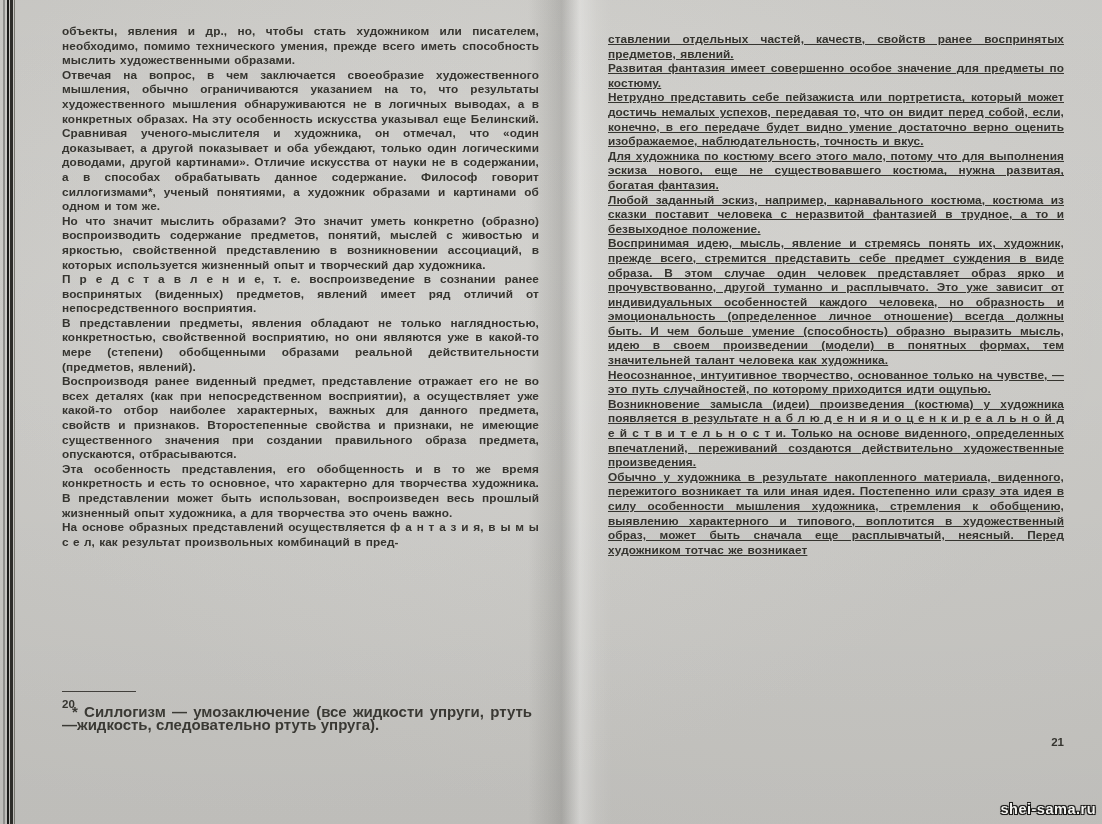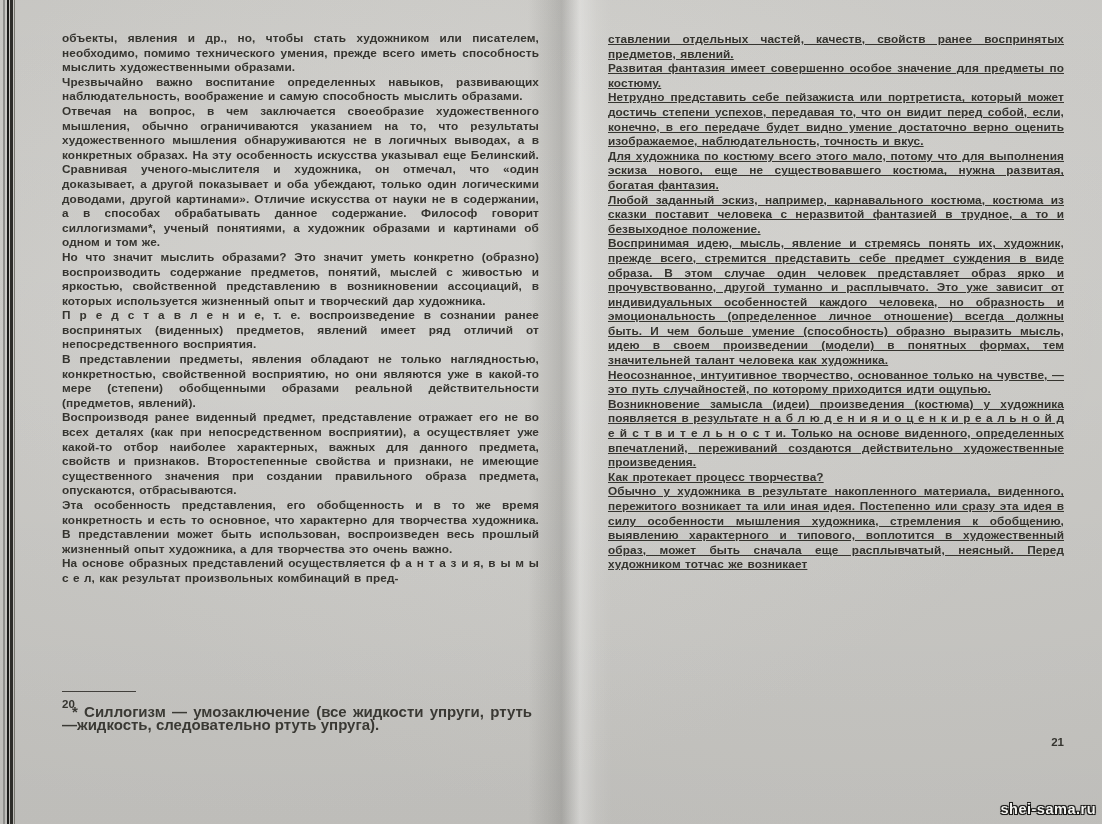--- a/index.html
+++ b/index.html
@@ -32,21 +32,21 @@
     position: absolute;
     font-weight: 700;
     color: #35342f;
     font-size: 11.8px;
     line-height: 14.6px;
     letter-spacing: 0.1px;
     word-spacing: 0.9px;
     overflow: hidden;
   }
   .page-text p { margin: 0; text-align: justify; }
-  .left-text  { left: 62px;  top: 31px; width: 477px; height: 650px; }
+  .left-text  { left: 62px;  top: 24px; width: 477px; height: 650px; }
   .right-text { left: 608px; top: 32px; width: 456px; height: 692px; text-decoration: underline; }
   .footnote-rule {
     position: absolute; left: 62px; top: 691px; width: 74px;
     border-top: 1.6px solid #413f3b;
   }
   .footnote {
     position: absolute; left: 62px; top: 705px; width: 470px;
     font-size: 15px; line-height: 13.2px; font-weight: 700;
     color: #3a3934; text-align: justify; text-indent: 10px;
   }
@@ -74,44 +74,42 @@
   <div class="edge-line edge-a"></div>
   <div class="edge-line edge-b"></div>
   <div class="edge-line edge-c"></div>
   <div class="edge-line edge-d"></div>
 
   <div class="gutter-shadow"></div>
 
   <div>
     <div class="page-text left-text">
         <p>объекты, явления и др., но, чтобы стать художником или писателем, необходимо, помимо технического умения, прежде всего иметь способность мыслить художественными образами.</p>
-        <p>Чрезвычайно важно воспитание определенных навыков, развивающих наблюдательность, воображение и самую способность мыслить образами.</p>
         <p>Отвечая на вопрос, в чем заключается своеобразие художественного мышления, обычно ограничиваются указанием на то, что результаты художественного мышления обнаруживаются не в логичных выводах, а в конкретных образах. На эту особенность искусства указывал еще Белинский. Сравнивая ученого-мыслителя и художника, он отмечал, что «один доказывает, а другой показывает и оба убеждают, только один логическими доводами, другой картинами». Отличие искусства от науки не в содержании, а в способах обрабатывать данное содержание. Философ говорит силлогизмами*, ученый понятиями, а художник образами и картинами об одном и том же.</p>
         <p>Но что значит мыслить образами? Это значит уметь конкретно (образно) воспроизводить содержание предметов, понятий, мыслей с живостью и яркостью, свойственной представлению в возникновении ассоциаций, в которых используется жизненный опыт и творческий дар художника.</p>
         <p>П р е д с т а в л е н и е, т. е. воспроизведение в сознании ранее воспринятых (виденных) предметов, явлений имеет ряд отличий от непосредственного восприятия.</p>
         <p>В представлении предметы, явления обладают не только наглядностью, конкретностью, свойственной восприятию, но они являются уже в какой-то мере (степени) обобщенными образами реальной действительности (предметов, явлений).</p>
         <p>Воспроизводя ранее виденный предмет, представление отражает его не во всех деталях (как при непосредственном восприятии), а осуществляет уже какой-то отбор наиболее характерных, важных для данного предмета, свойств и признаков. Второстепенные свойства и признаки, не имеющие существенного значения при создании правильного образа предмета, опускаются, отбрасываются.</p>
         <p>Эта особенность представления, его обобщенность и в то же время конкретность и есть то основное, что характерно для творчества художника. В представлении может быть использован, воспроизведен весь прошлый жизненный опыт художника, а для творчества это очень важно.</p>
         <p>На основе образных представлений осуществляется ф а н т а з и я, в ы м ы с е л, как результат произвольных комбинаций в пред-</p>
       </div>
     <div class="footnote-rule"></div>
     <div class="footnote">* Силлогизм — умозаключение (все жидкости упруги, ртуть—жидкость, следовательно ртуть упруга).</div>
     <div class="page-number pn-left">20</div>
   </div>
 
   <div>
     <div class="page-text right-text">
         <p>ставлении отдельных частей, качеств, свойств ранее воспринятых предметов, явлений.</p>
         <p>Развитая фантазия имеет совершенно особое значение для предметы по костюму.</p>
-        <p>Нетрудно представить себе пейзажиста или портретиста, который может достичь степени успехов, передавая то, что он видит перед собой, если, конечно, в его передаче будет видно умение достаточно верно оценить изображаемое, наблюдательность, точность и вкус.</p>
+        <p>Нетрудно представить себе пейзажиста или портретиста, который может достичь немалых успехов, передавая то, что он видит перед собой, если, конечно, в его передаче будет видно умение достаточно верно оценить изображаемое, наблюдательность, точность и вкус.</p>
         <p>Для художника по костюму всего этого мало, потому что для выполнения эскиза нового, еще не существовавшего костюма, нужна развитая, богатая фантазия.</p>
         <p>Любой заданный эскиз, например, карнавального костюма, костюма из сказки поставит человека с неразвитой фантазией в трудное, а то и безвыходное положение.</p>
         <p>Воспринимая идею, мысль, явление и стремясь понять их, художник, прежде всего, стремится представить себе предмет суждения в виде образа. В этом случае один человек представляет образ ярко и прочувствованно, другой туманно и расплывчато. Это уже зависит от индивидуальных особенностей каждого человека, но образность и эмоциональность (определенное личное отношение) всегда должны быть. И чем больше умение (способность) образно выразить мысль, идею в своем произведении (модели) в понятных формах, тем значительней талант человека как художника.</p>
         <p>Неосознанное, интуитивное творчество, основанное только на чувстве, — это путь случайностей, по которому приходится идти ощупью.</p>
         <p>Возникновение замысла (идеи) произведения (костюма) у художника появляется в результате н а б л ю д е н и я  и  о ц е н к и  р е а л ь н о й  д е й с т в и т е л ь н о с т и. Только на основе виденного, определенных впечатлений, переживаний создаются действительно художественные произведения.</p>
-        <p>Как протекает процесс творчества?</p>
         <p>Обычно у художника в результате накопленного материала, виденного, пережитого возникает та или иная идея. Постепенно или сразу эта идея в силу особенности мышления художника, стремления к обобщению, выявлению характерного и типового, воплотится в художественный образ, может быть сначала еще расплывчатый, неясный. Перед художником тотчас же возникает</p>
       </div>
     <div class="page-number pn-right">21</div>
   </div>
 
   <div class="watermark">shei-sama.ru</div>
 </div>
 
 </body></html>

